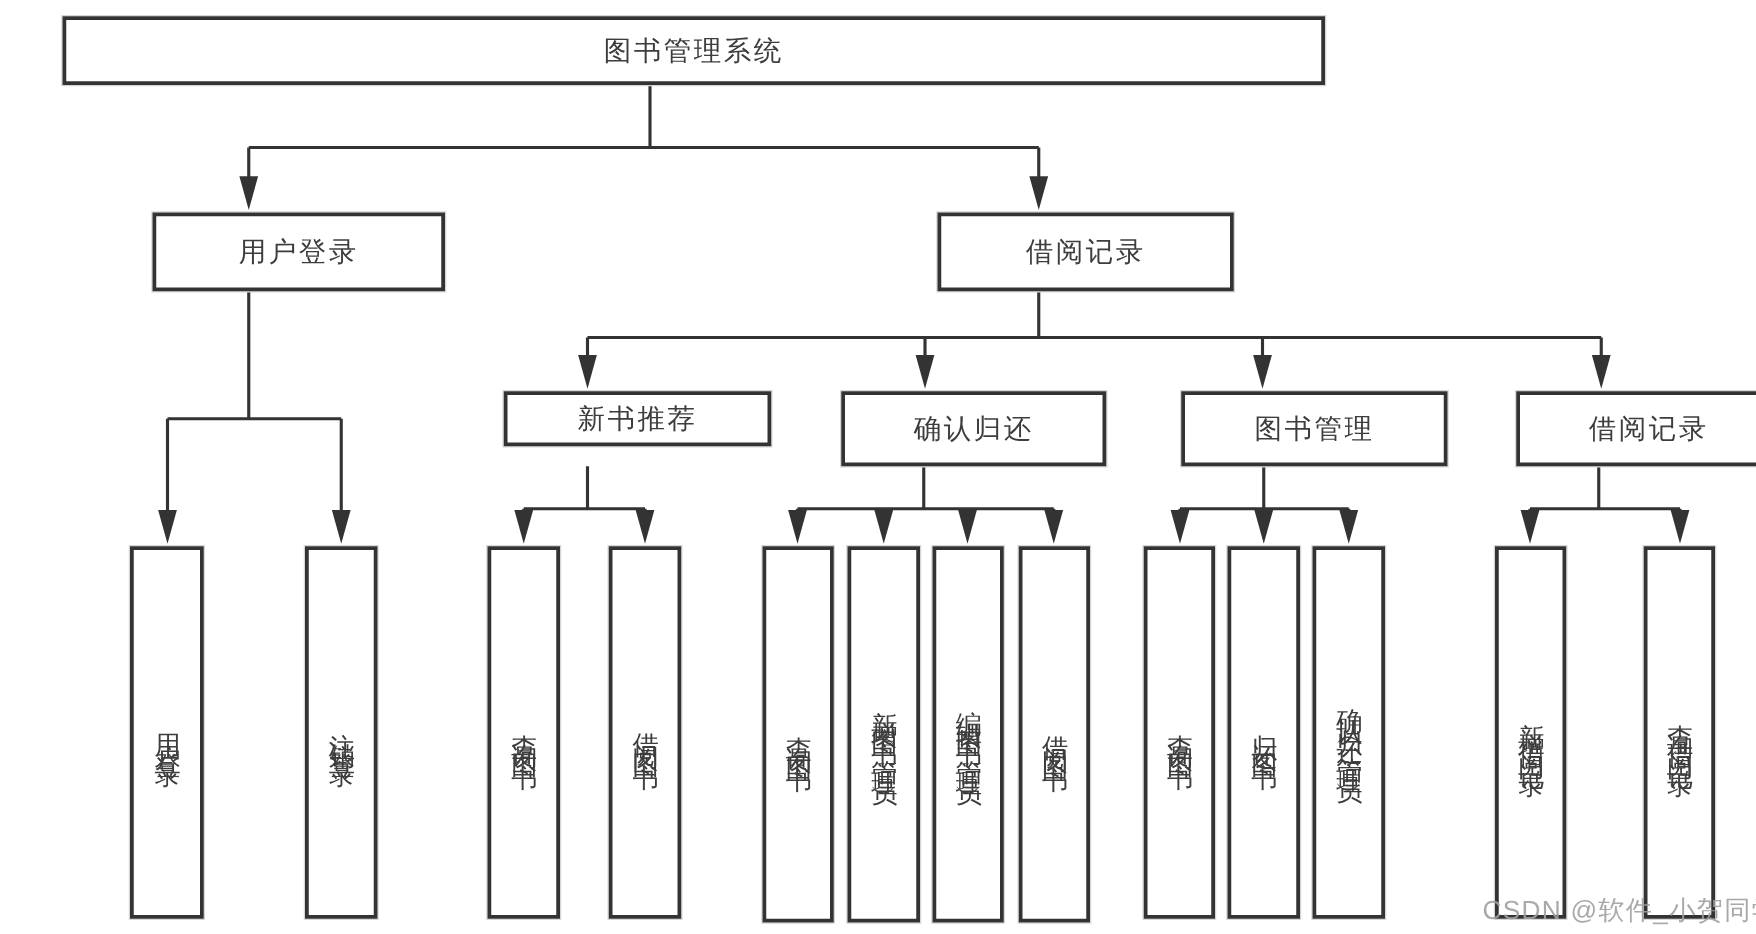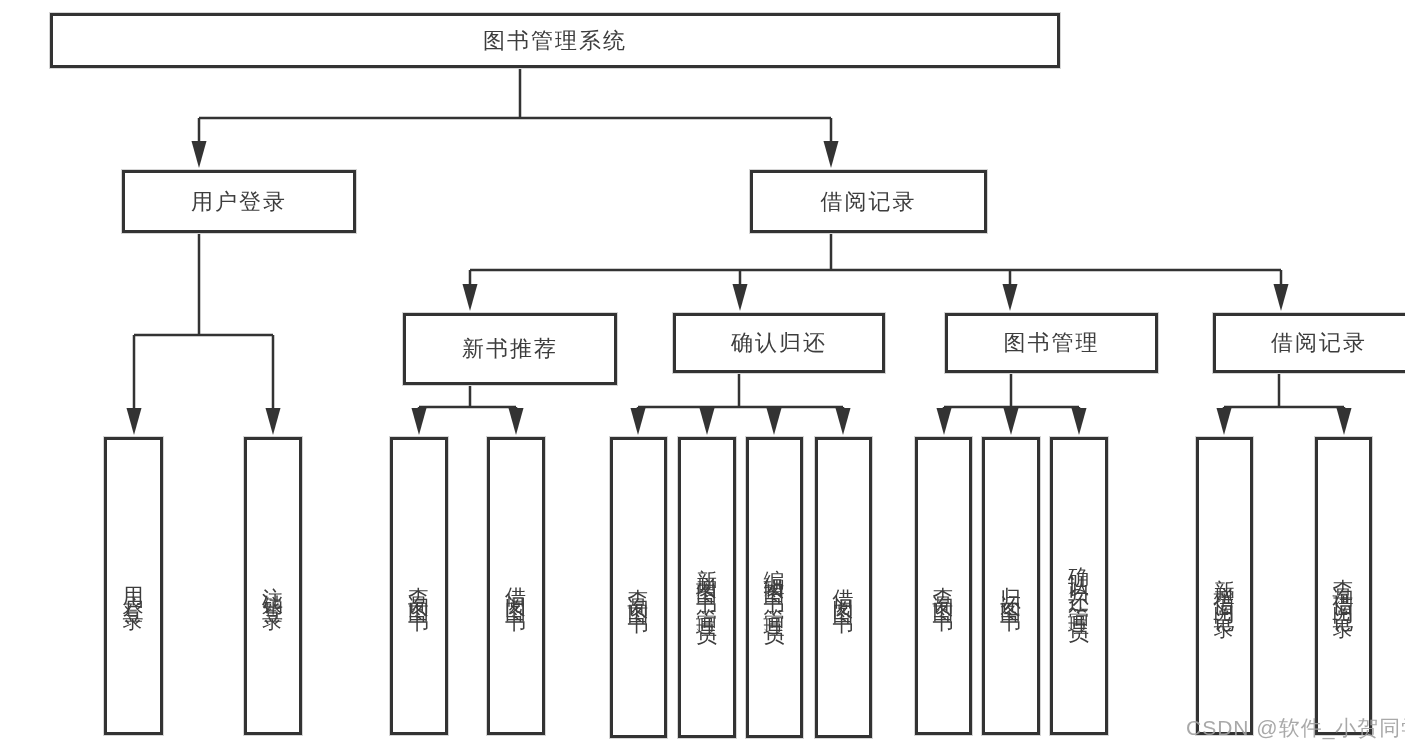--- a/index.html
+++ b/index.html
@@ -99,21 +99,21 @@
     <path d="M1279,373 V407 M1224,407 H1344 M1224,407 V414 M1344,407 V414" stroke="#333333" stroke-width="2.5" fill="none"></path>
     <polygon points="1224,435 1216.5,408 1231.5,408" fill="#333333"></polygon>
     <polygon points="1344,435 1336.5,408 1351.5,408" fill="#333333"></polygon>
   </svg>
 
   <div class="box h-label" style="left:10px; top:13px; width:1010px; height:55px;">图书管理系统</div>
 
   <div class="box h-label" style="left:82px; top:170px; width:234px; height:63px;">用户登录</div>
   <div class="box h-label" style="left:710px; top:170px; width:237px; height:63px;">借阅记录</div>
 
-  <div class="box h-label" style="left:363px; top:313px; width:214px; height:72px;">新书推荐</div>
+  <div class="box h-label" style="left:363px; top:313px; width:214px; height:44px;">新书推荐</div>
   <div class="box h-label" style="left:633px; top:313px; width:212px; height:60px;">确认归还</div>
   <div class="box h-label" style="left:905px; top:313px; width:213px; height:60px;">图书管理</div>
   <div class="box h-label" style="left:1173px; top:313px; width:212px; height:60px;">借阅记录</div>
 
   <div class="box v-label" style="left:104px; top:437px; width:59px; height:298px;">用户登录</div>
   <div class="box v-label" style="left:244px; top:437px; width:58px; height:298px;">注销登录</div>
 
   <div class="box v-label" style="left:390px; top:437px; width:58px; height:298px;">查询图书</div>
   <div class="box v-label" style="left:487px; top:437px; width:58px; height:298px;">借阅图书</div>
 

